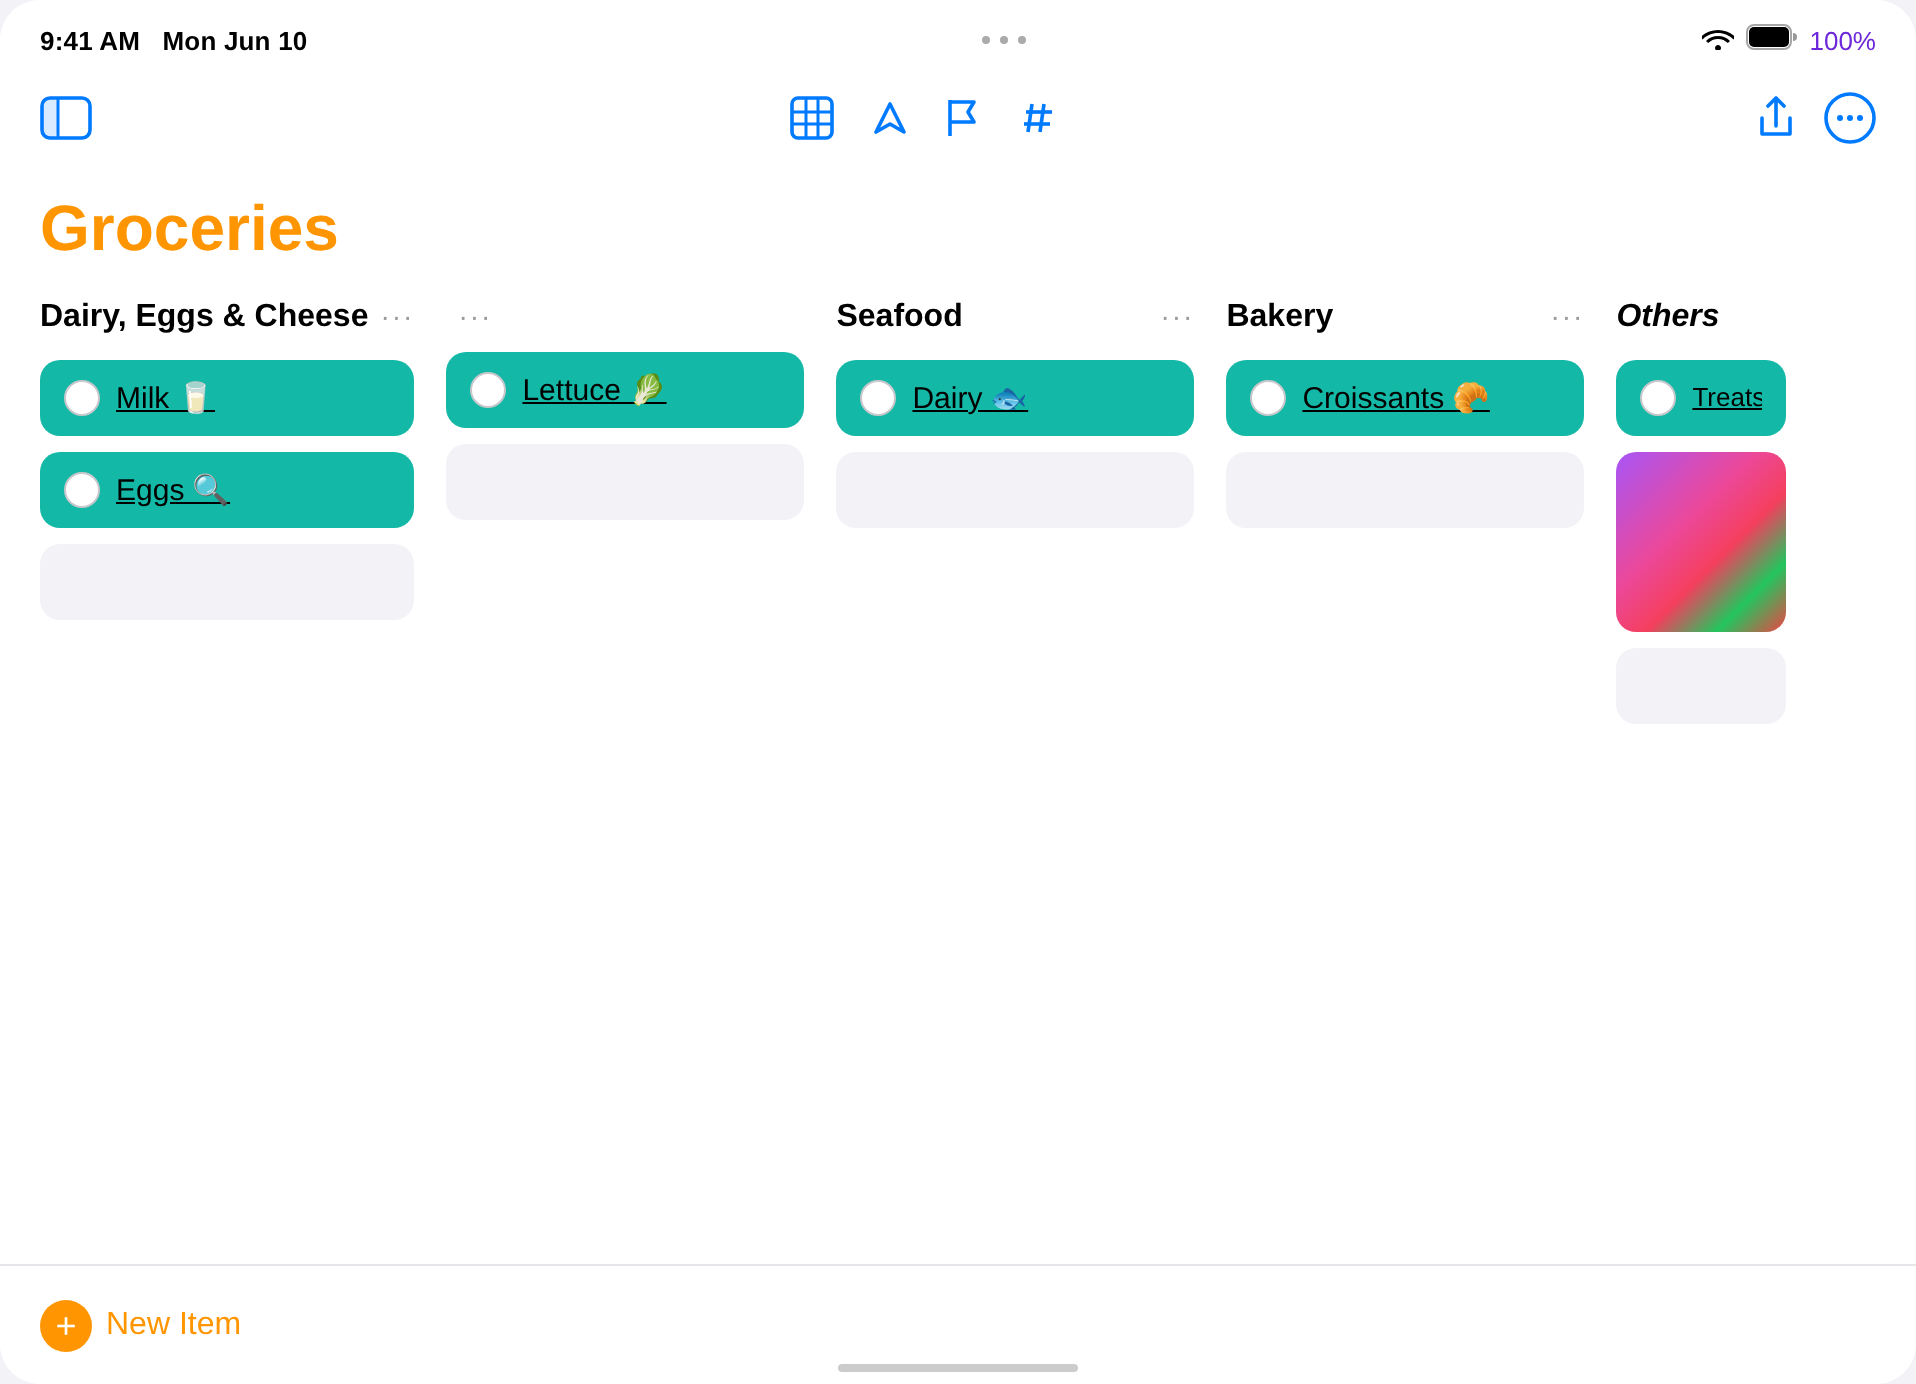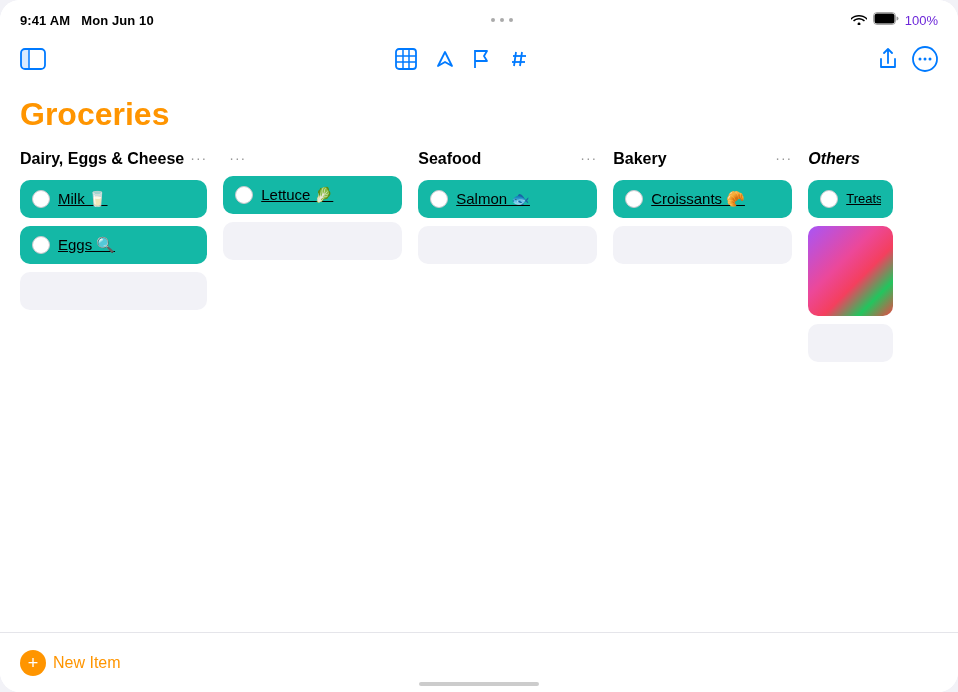--- a/index.html
+++ b/index.html
@@ -376,21 +376,21 @@
         <div class="list-item-empty"></div>
       </div>
 
       <div class="column">
         <div class="column-header">
           <div class="column-title">Seafood</div>
           <div class="column-more">···</div>
         </div>
         <div class="list-item">
           <div class="item-checkbox"></div>
-          <span class="item-label">Salmon 🐟</span>
+          <span class="item-label">Dairy 🐟</span>
         </div>
         <div class="list-item-empty"></div>
       </div>
 
       <div class="column">
         <div class="column-header">
           <div class="column-title">Bakery</div>
           <div class="column-more">···</div>
         </div>
         <div class="list-item">

